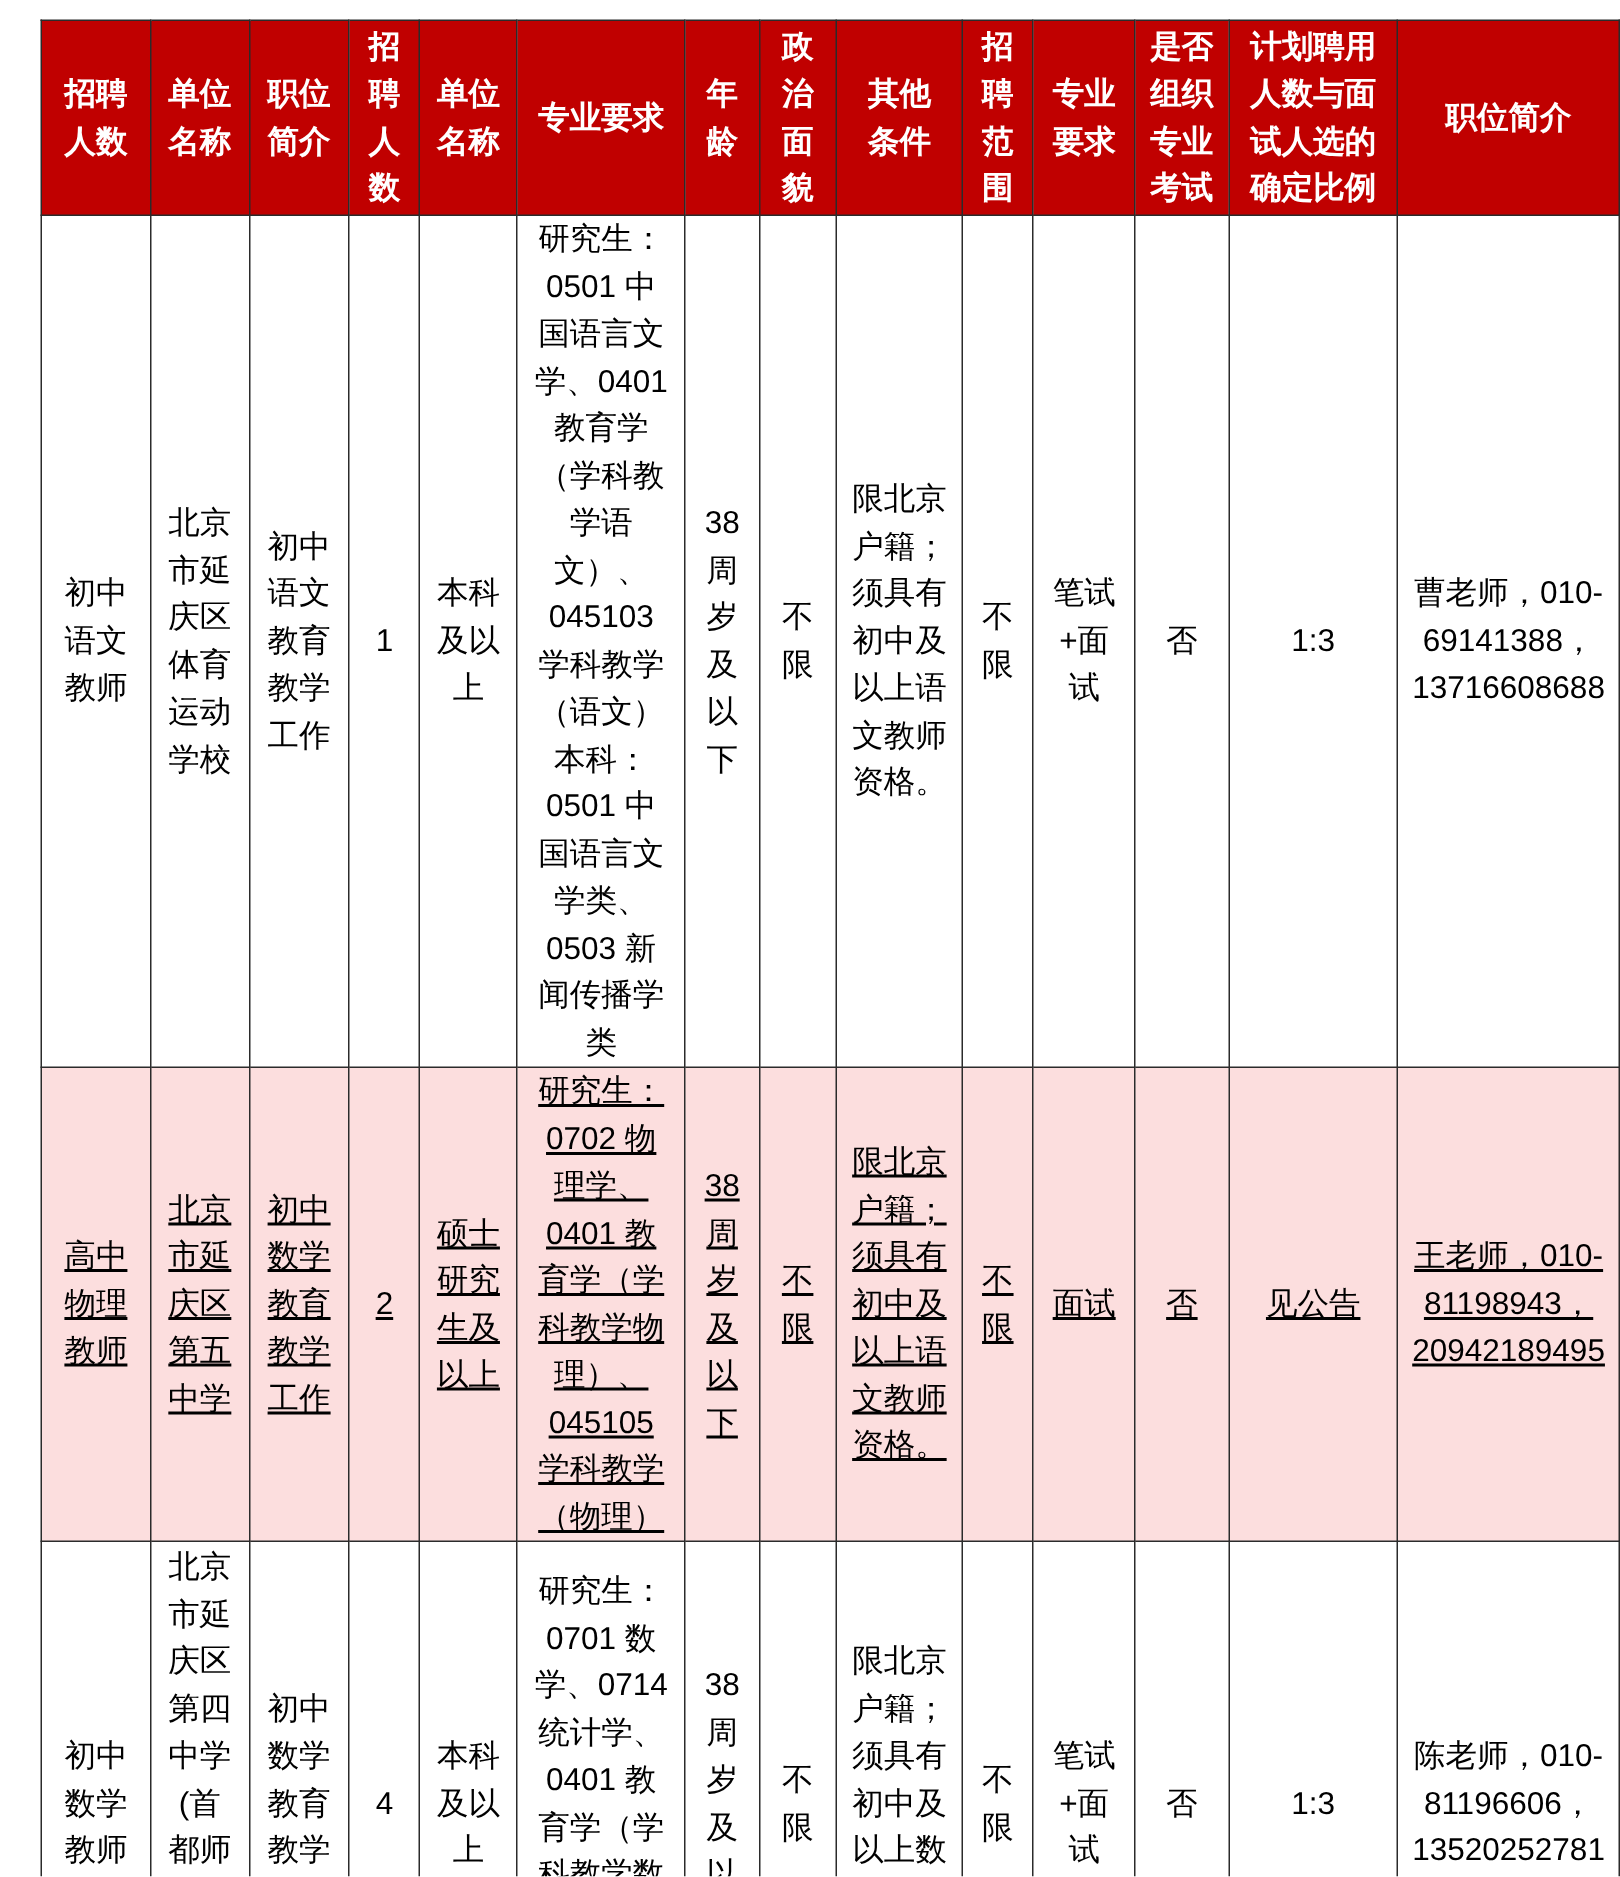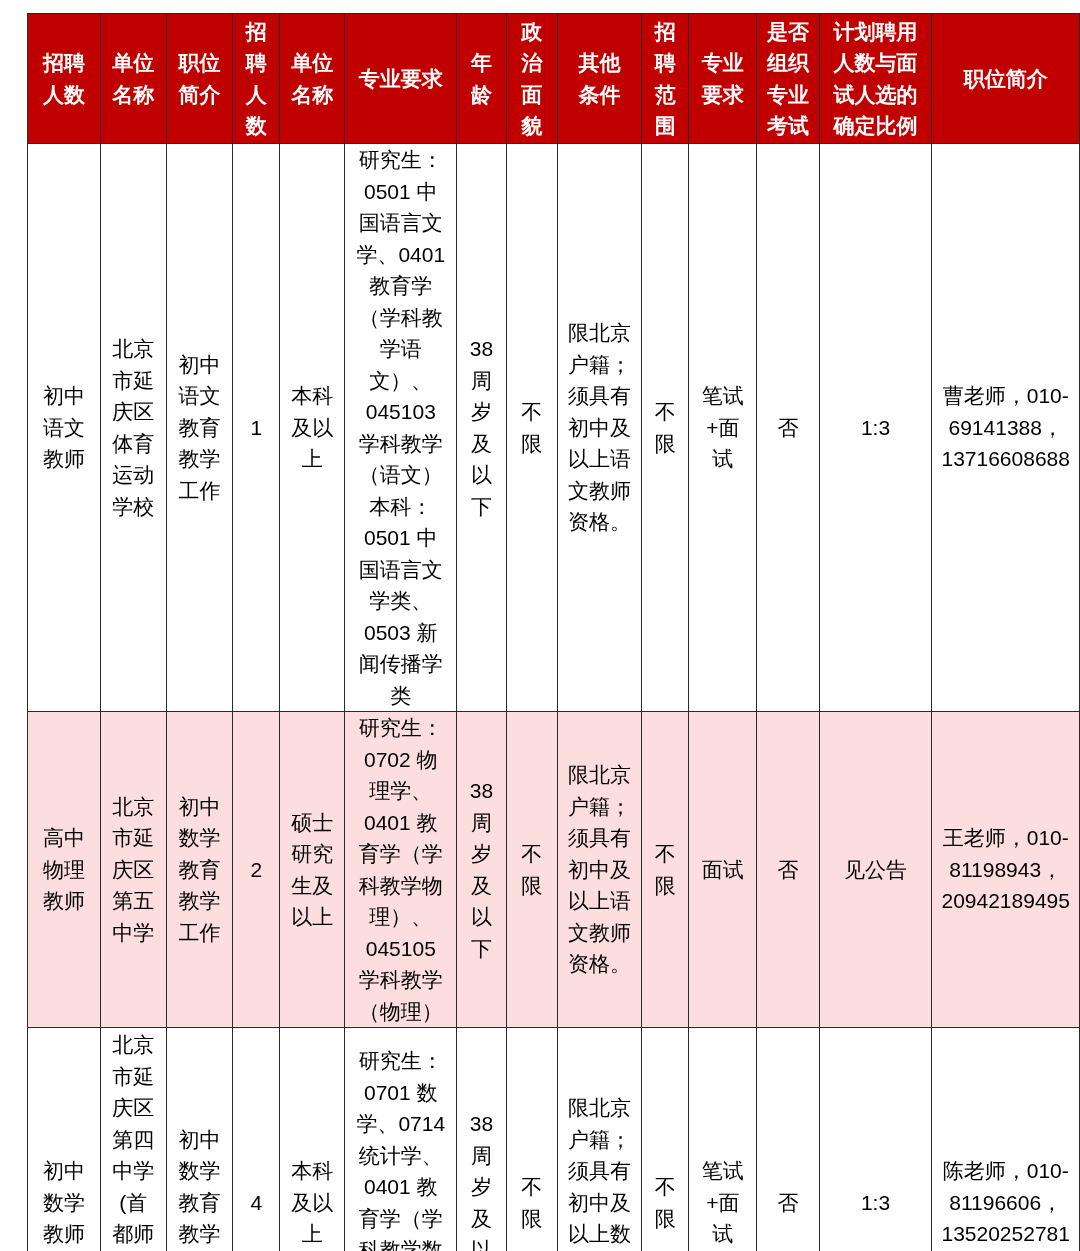--- a/index.html
+++ b/index.html
@@ -31,21 +31,21 @@
   table.recruit th {
     background: var(--header-bg, #c00000);
     color: var(--header-text, #ffffff);
     font-weight: bold;
     height: 130px;
     text-wrap: balance;
   }
   tr.r1 { height: 510px; }
   tr.r2 { height: 284px; }
   tr.r3 { height: 350px; }
-  tr.hl td { background: var(--highlight-bg, #fcdede); }
+  tr.hl td { background: var(--highlight-bg, #fcdede); text-decoration: underline; }
   
   col.c1  { width: 77px; }
   col.c2  { width: 68px; }
   col.c3  { width: 70px; }
   col.c4  { width: 48px; }
   col.c5  { width: 68px; }
   col.c6  { width: 115px; }
   col.c7  { width: 50px; }
   col.c8  { width: 53px; }
   col.c9  { width: 87px; }

